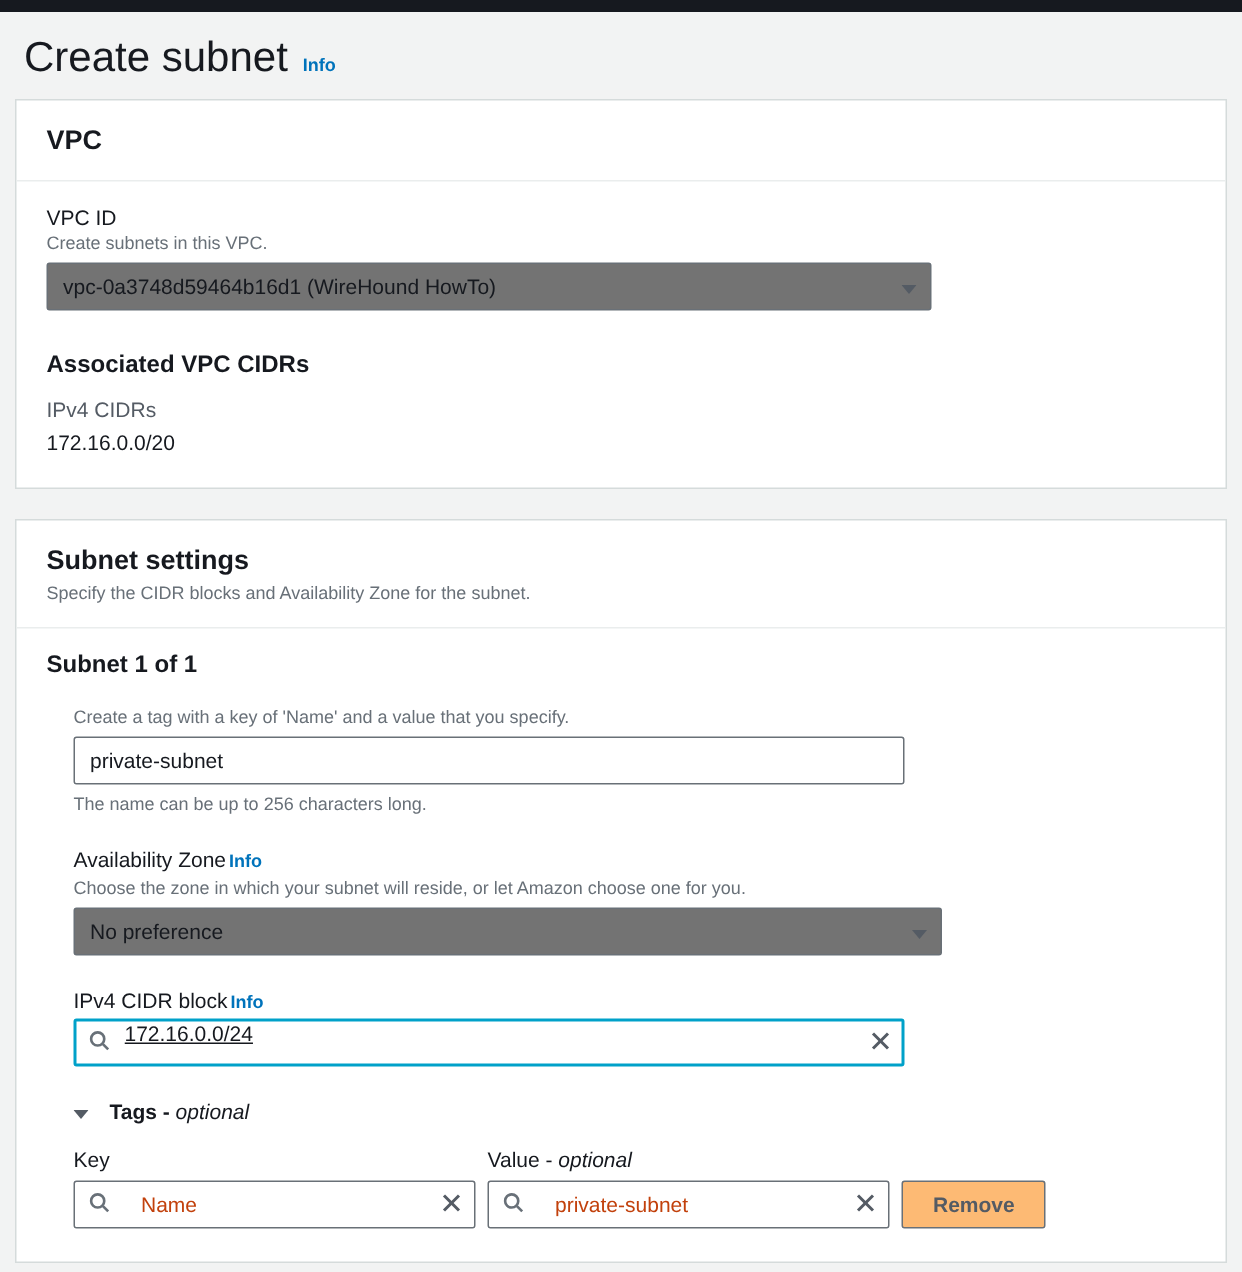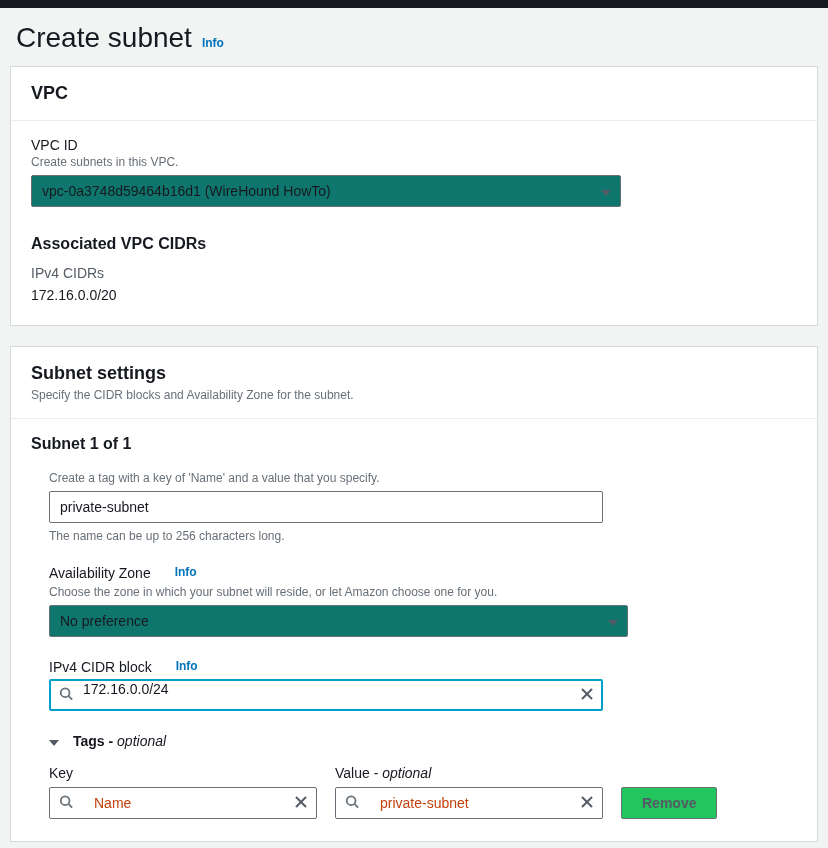--- a/index.html
+++ b/index.html
@@ -68,21 +68,21 @@
     }
     .select-wrap {
       position: relative;
       display: inline-block;
       width: 590px;
     }
     .select-box {
       width: 100%;
       height: 32px;
       border: 1px solid #697077;
-      background: #0f766e;
+      background: #737373;
       padding: 0 30px 0 10px;
       font-size: 14px;
       color: #16191f;
       display: flex;
       align-items: center;
       cursor: pointer;
       border-radius: 2px;
     }
     .select-caret {
       position: absolute;
@@ -125,32 +125,33 @@
     }
     .char-help {
       font-size: 12px;
       color: #687078;
       margin-top: 6px;
     }
     .field-row { margin-bottom: 22px; }
     .field-row:last-child { margin-bottom: 0; }
     .label-row {
       display: flex;
-      align-items: flex-start;
-      gap: 24px;
+      align-items: center;
+      gap: 2px;
       margin-bottom: 2px;
     }
     .az-select-wrap { width: 579px; }
     .search-input-wrap {
       position: relative;
       width: 554px;
     }
     .search-input-wrap.focused .search-input {
       border: 2px solid #00a1c9;
       padding: 0 32px 12px 32px;
+      text-decoration: underline;
     }
     .search-input {
       width: 100%;
       height: 32px;
       border: 1px solid #697077;
       border-radius: 2px;
       padding: 0 34px 0 34px;
       font-size: 14px;
       color: #16191f;
     }
@@ -179,21 +180,21 @@
     .tags-label {
       font-size: 14px;
       font-weight: 700;
     }
     .tags-optional {
       font-style: italic;
       font-weight: 400;
     }
     .tags-row {
       display: flex;
-      gap: 18px;
+      gap: 8px;
       align-items: flex-end;
     }
     .tag-col { display: flex; flex-direction: column; }
     .tag-col-label {
       font-size: 14px;
       margin-bottom: 6px;
     }
     .tag-input-wrap {
       position: relative;
       width: 268px;
@@ -203,21 +204,21 @@
       height: 32px;
       border: 1px solid #697077;
       border-radius: 2px;
       padding: 0 30px 0 44px;
       font-size: 14px;
       color: #c2410c;
     }
     .remove-btn {
       height: 32px;
       border: 1px solid #697077;
-      background: #22c55e;
+      background: #fdba74;
       color: #545b64;
       font-weight: 700;
       padding: 0 20px;
       cursor: pointer;
       border-radius: 2px;
       font-size: 14px;
     }
   </style>
 </head>
 <body>

